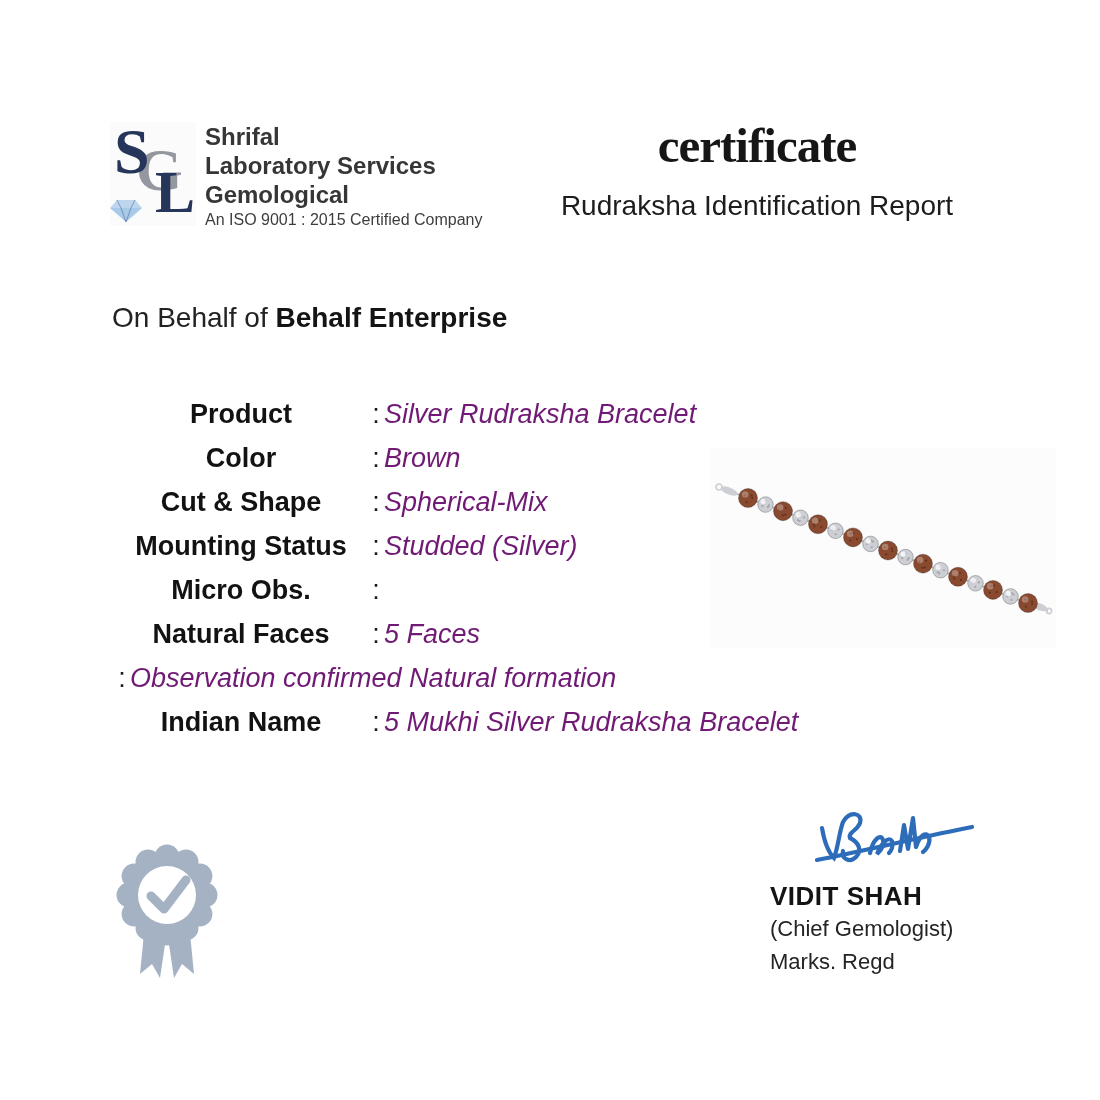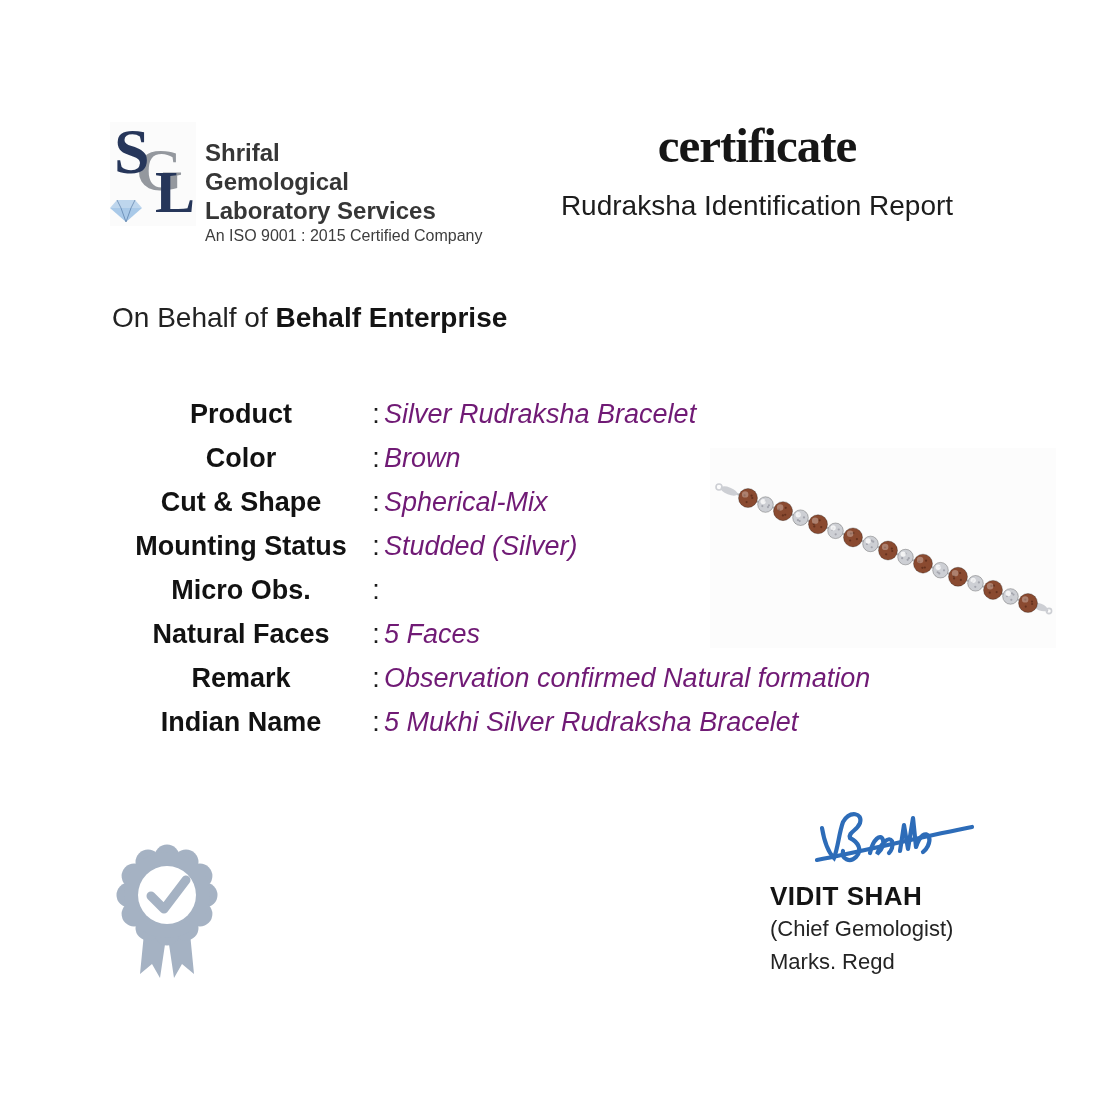--- a/index.html
+++ b/index.html
@@ -10,21 +10,21 @@
   .abs{position:absolute;}
 
   
   .logo-box{left:110px;top:122px;width:86px;height:104px;background:#fbfbfb;}
   .logo-letter{position:absolute;font-family:"Liberation Serif", serif;font-weight:700;line-height:1;}
   .logo-letter-s{left:4px;top:-2px;font-size:64px;z-index:2;}
   .logo-letter-g{left:26px;top:18px;font-size:60px;z-index:1;}
   .logo-letter-l{left:45px;top:40px;font-size:60px;z-index:2;}
   .logo-diamond{position:absolute;left:-2px;bottom:2px;z-index:3;}
 
-  .logo-text{left:205px;top:138px;width:330px;}
+  .logo-text{left:205px;top:122px;width:330px;}
   .org-line{font-size:24px;font-weight:700;color:#363636;line-height:29px;}
   .iso-line{font-size:16px;font-weight:400;color:#3d3d3d;margin-top:2px;}
 
   .title-block{left:552px;top:110px;width:410px;text-align:center;}
   .cert-title{font-family:"Liberation Serif", serif;font-weight:700;font-size:49px;line-height:72px;color:#161616;letter-spacing:-1px;text-align:center;}
   .cert-subtitle{font-size:28px;font-weight:400;color:#1d1d1d;margin-top:8px;line-height:32px;}
 
   
   .on-behalf{left:112px;top:300px;font-size:28px;line-height:36px;color:#222;}
   .on-behalf b{color:#141414;}
@@ -56,22 +56,22 @@
   <span class="logo-letter logo-letter-l" style="color: rgb(38, 54, 90);">L</span>
   <svg class="logo-diamond" width="36" height="30" viewBox="0 0 36 30">
     <polygon class="dia-crown" points="9,6 27,6 34,14 2,14" opacity="0.75" fill="#a9c9e8"></polygon>
     <polygon class="dia-pavilion" points="2,14 34,14 18,28" fill="#a9c9e8"></polygon>
     <polyline points="9,6 13,14 18,28 23,14 27,6" fill="none" stroke="rgba(40,80,130,0.45)" stroke-width="1"></polyline>
   </svg>
 </div>
 
 <div class="abs logo-text">
   <div class="org-line">Shrifal</div>
+  <div class="org-line">Laboratory Services</div>
   <div class="org-line">Gemological</div>
-  <div class="org-line">Laboratory Services</div>
   <div class="iso-line">An ISO 9001 : 2015 Certified Company</div>
 </div>
 
 <div class="abs title-block">
   <div class="cert-title">certificate</div>
   <div class="cert-subtitle">Rudraksha Identification Report</div>
 </div>
 
 <div class="abs on-behalf">
   <span>On Behalf of</span>
@@ -102,21 +102,20 @@
     <div class="detail-row">
       <span class="detail-label">Micro Obs.</span>
       <span class="detail-colon">:</span>
     </div>
     <div class="detail-row">
       <span class="detail-label">Natural Faces</span>
       <span class="detail-colon">:</span>
       <span class="detail-value">5 Faces</span>
     </div>
     <div class="detail-row">
-      <span class="detail-label">Remark</span>
       <span class="detail-colon">:</span>
       <span class="detail-value">Observation confirmed Natural formation</span>
     </div>
     <div class="detail-row">
       <span class="detail-label">Indian Name</span>
       <span class="detail-colon">:</span>
       <span class="detail-value">5 Mukhi Silver Rudraksha Bracelet</span>
     </div>
   </div>
 

